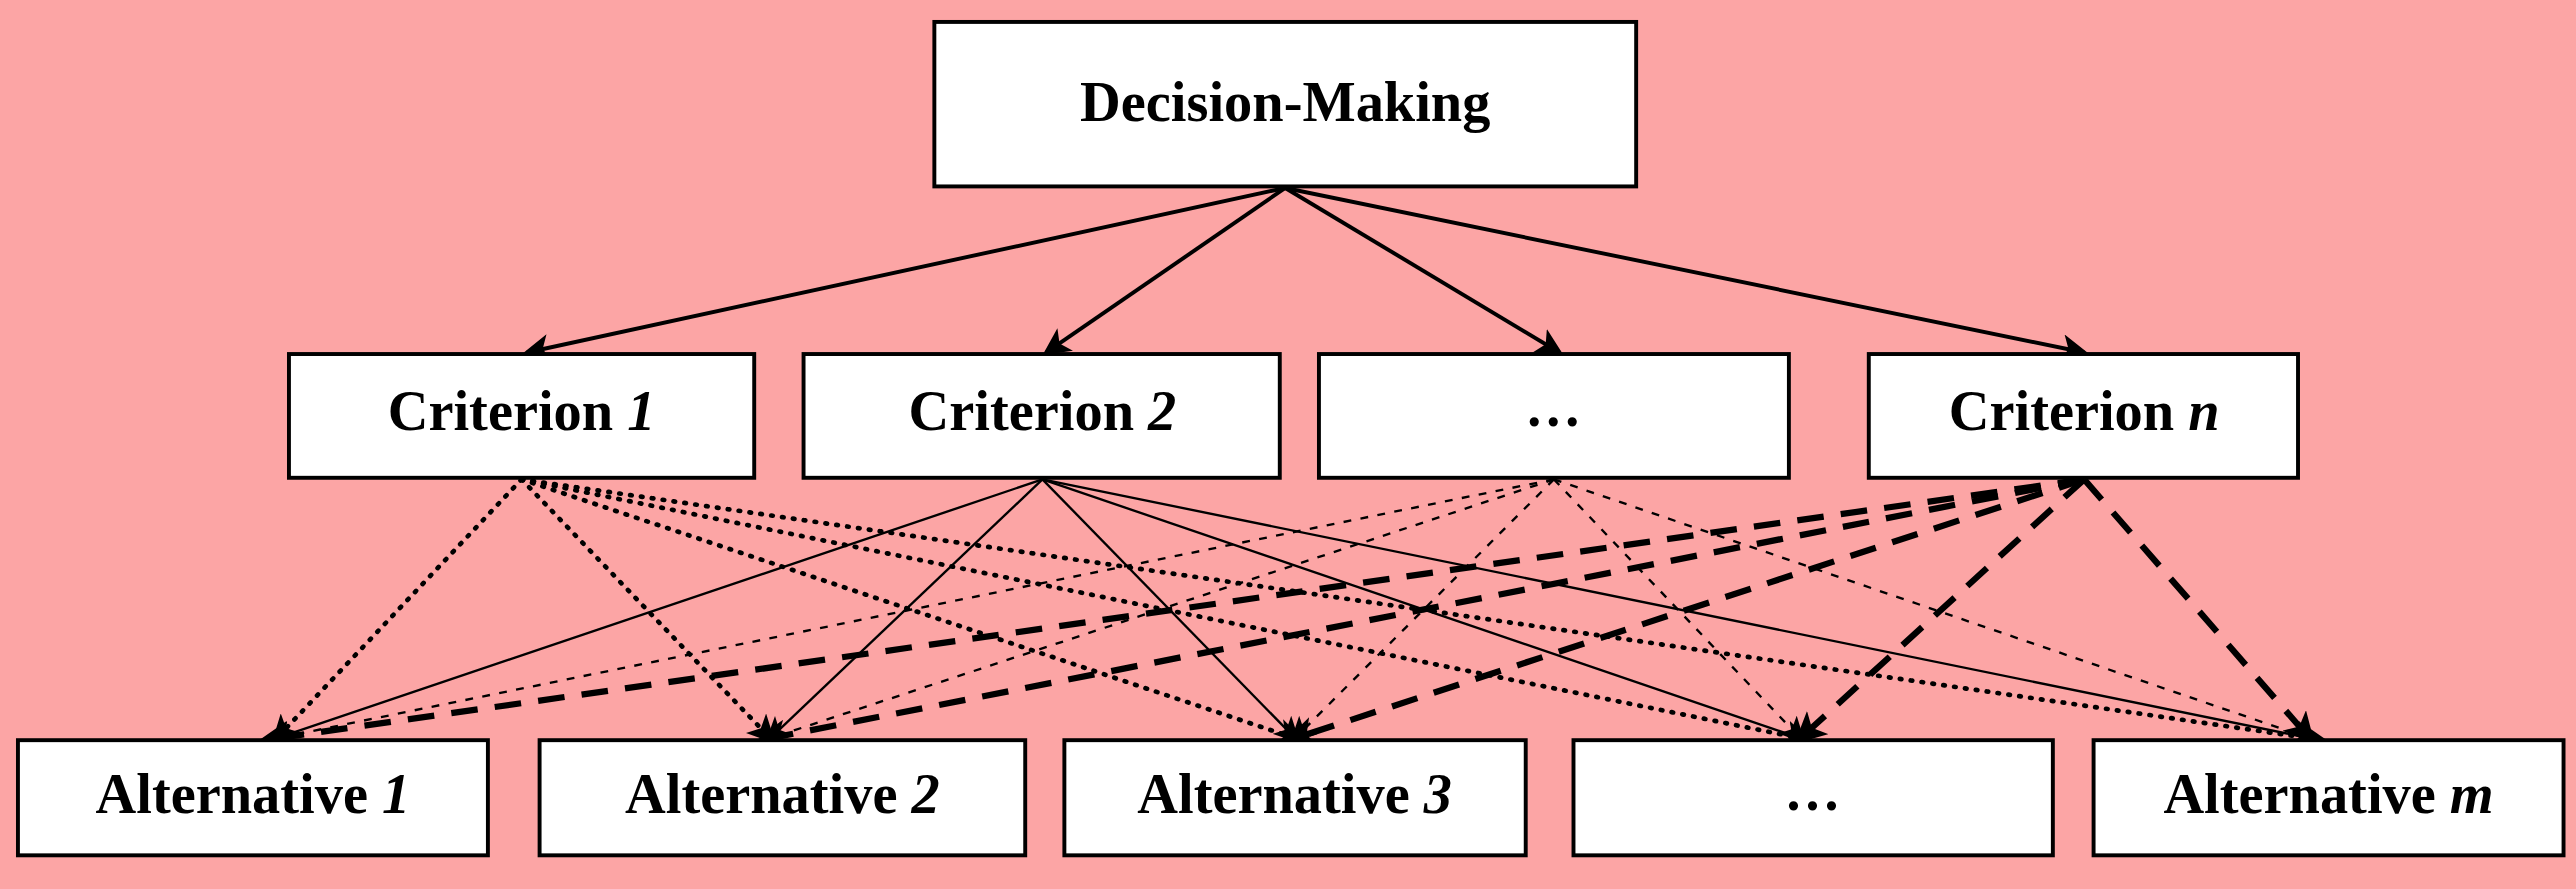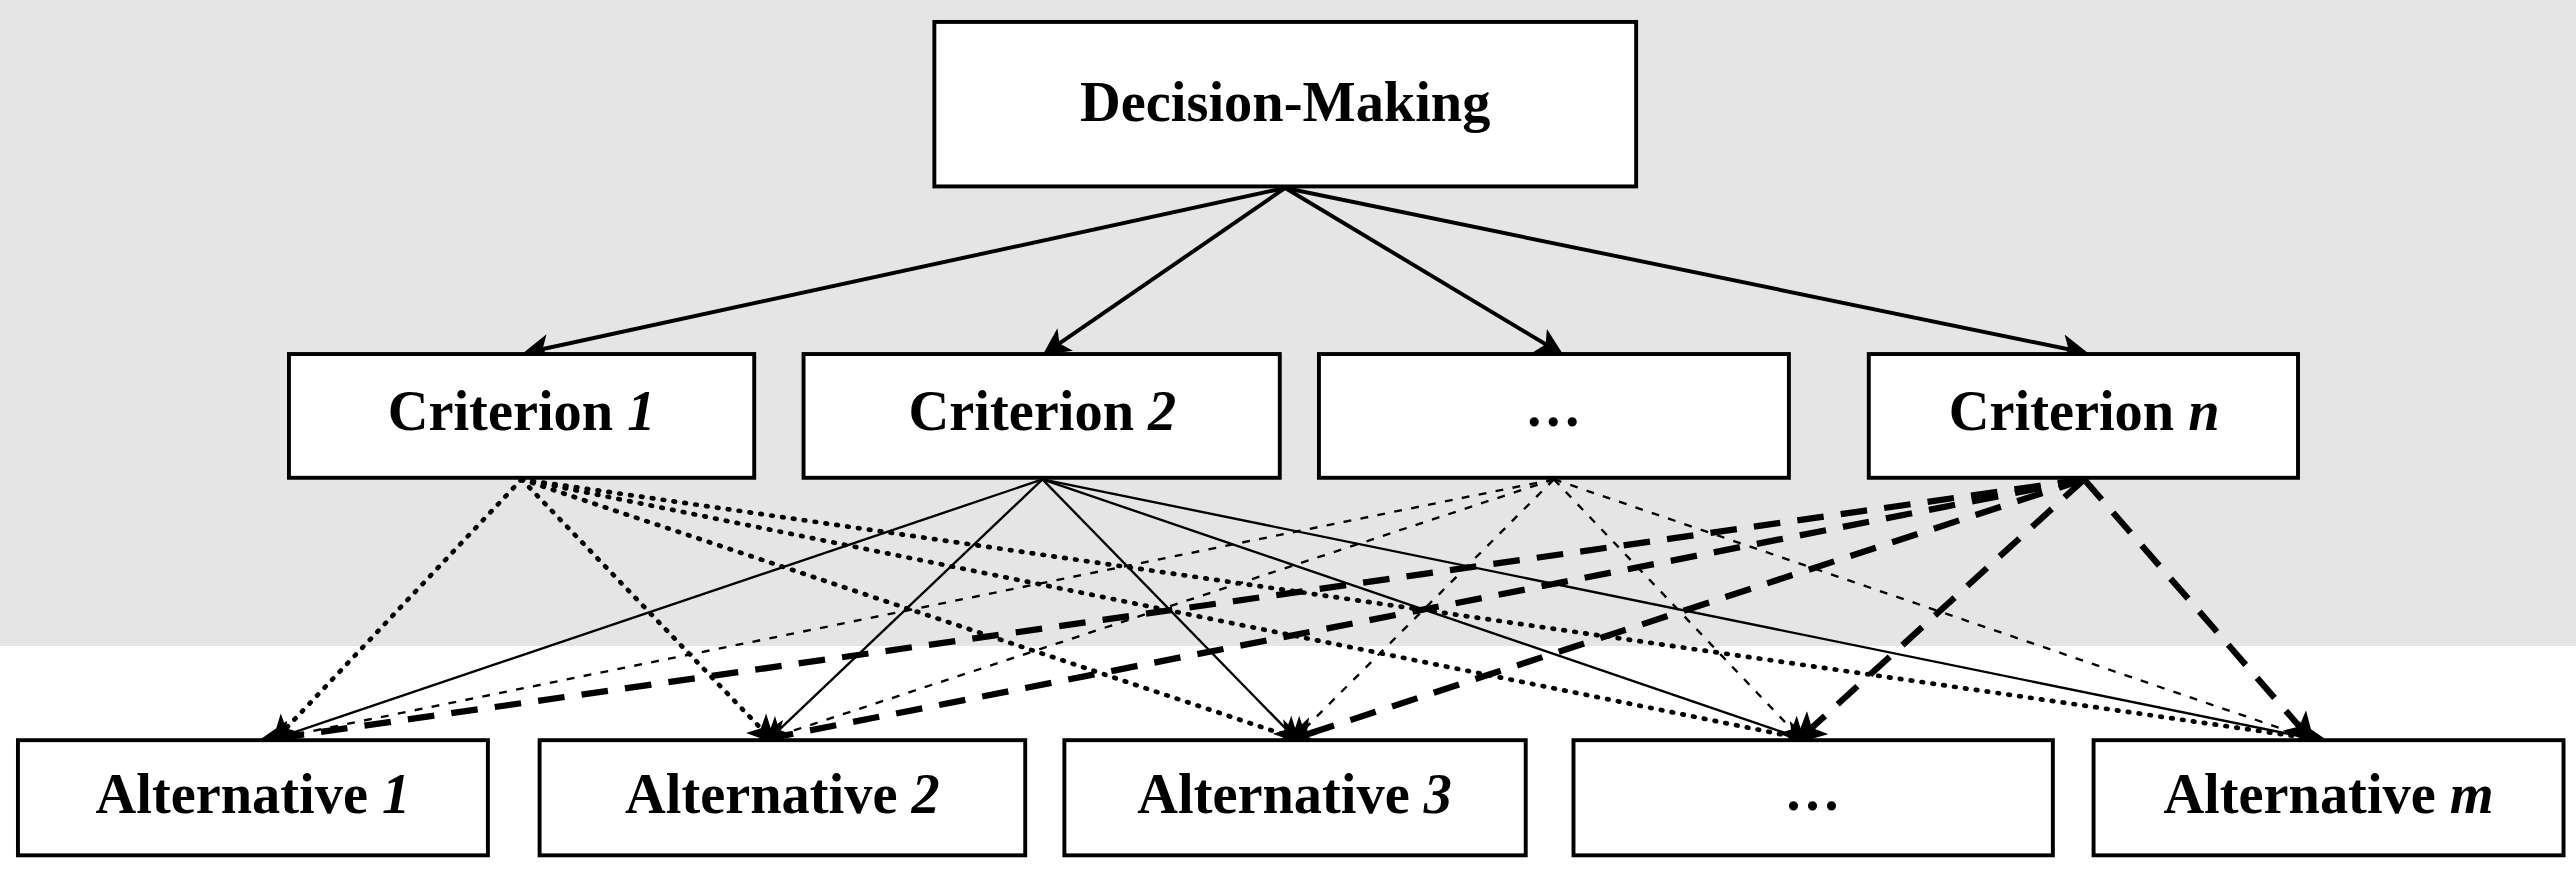--- a/index.html
+++ b/index.html
@@ -9,22 +9,22 @@
   }
   body {
     width: 2576px;
     height: 889px;
     font-family: "Liberation Serif", "DejaVu Serif", serif;
     overflow: hidden;
   }
   #diagram-root {
     position: relative;
     width: 2576px;
-    height: 646px;
-    background: #e5e5e5;
+    height: 889px;
+    background: #fca5a5;
   }
   svg#hierarchy-svg {
     position: absolute;
     top: 0;
     left: 0;
     width: 2576px;
     height: 889px;
     display: block;
   }
   .node-box {

